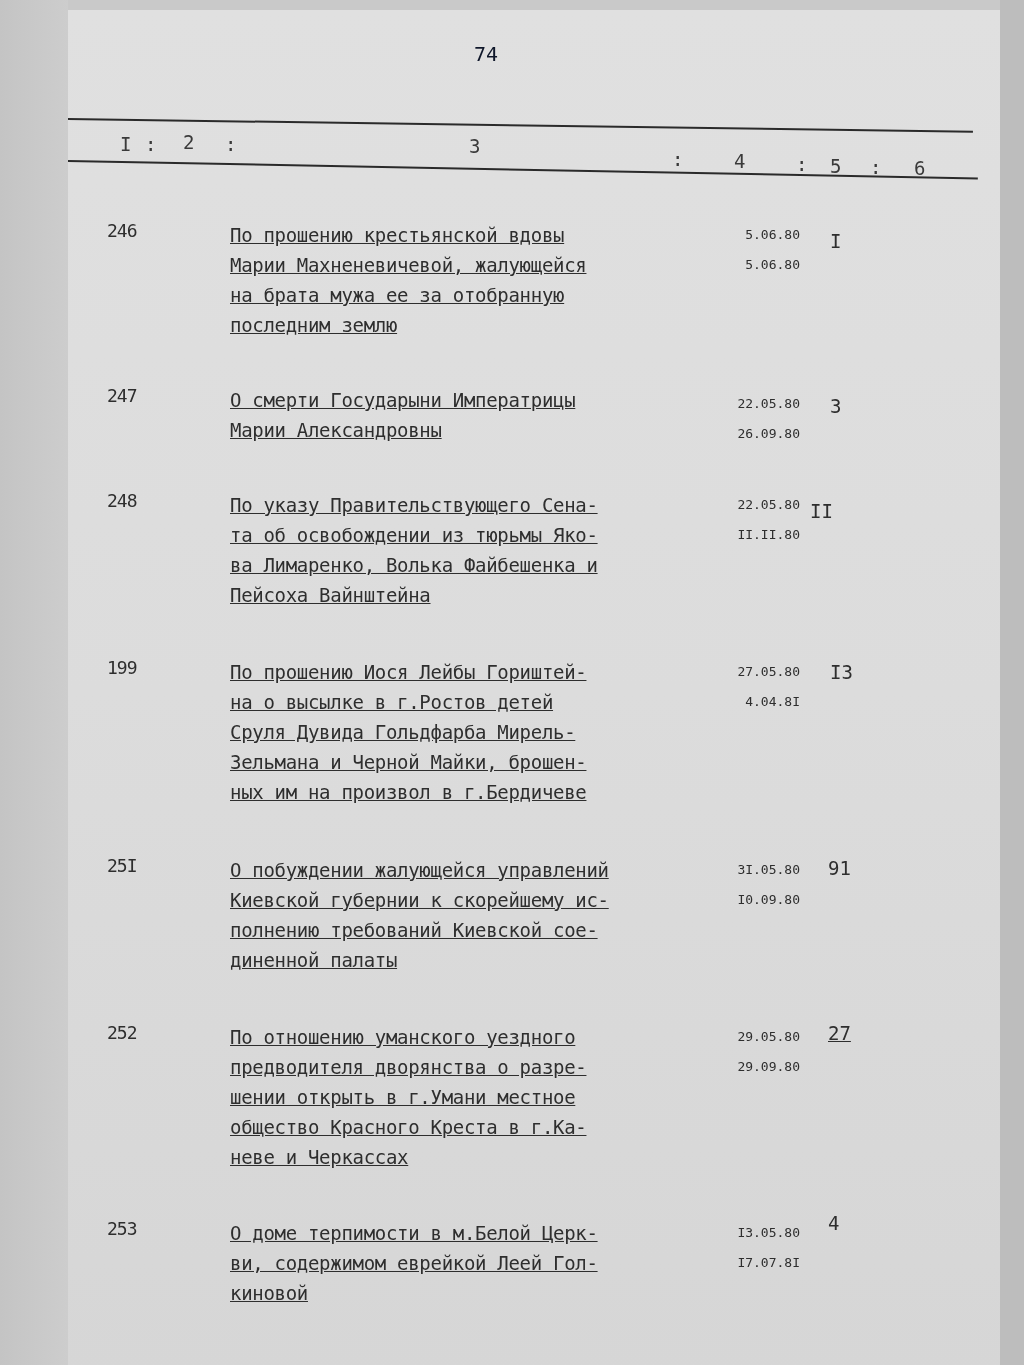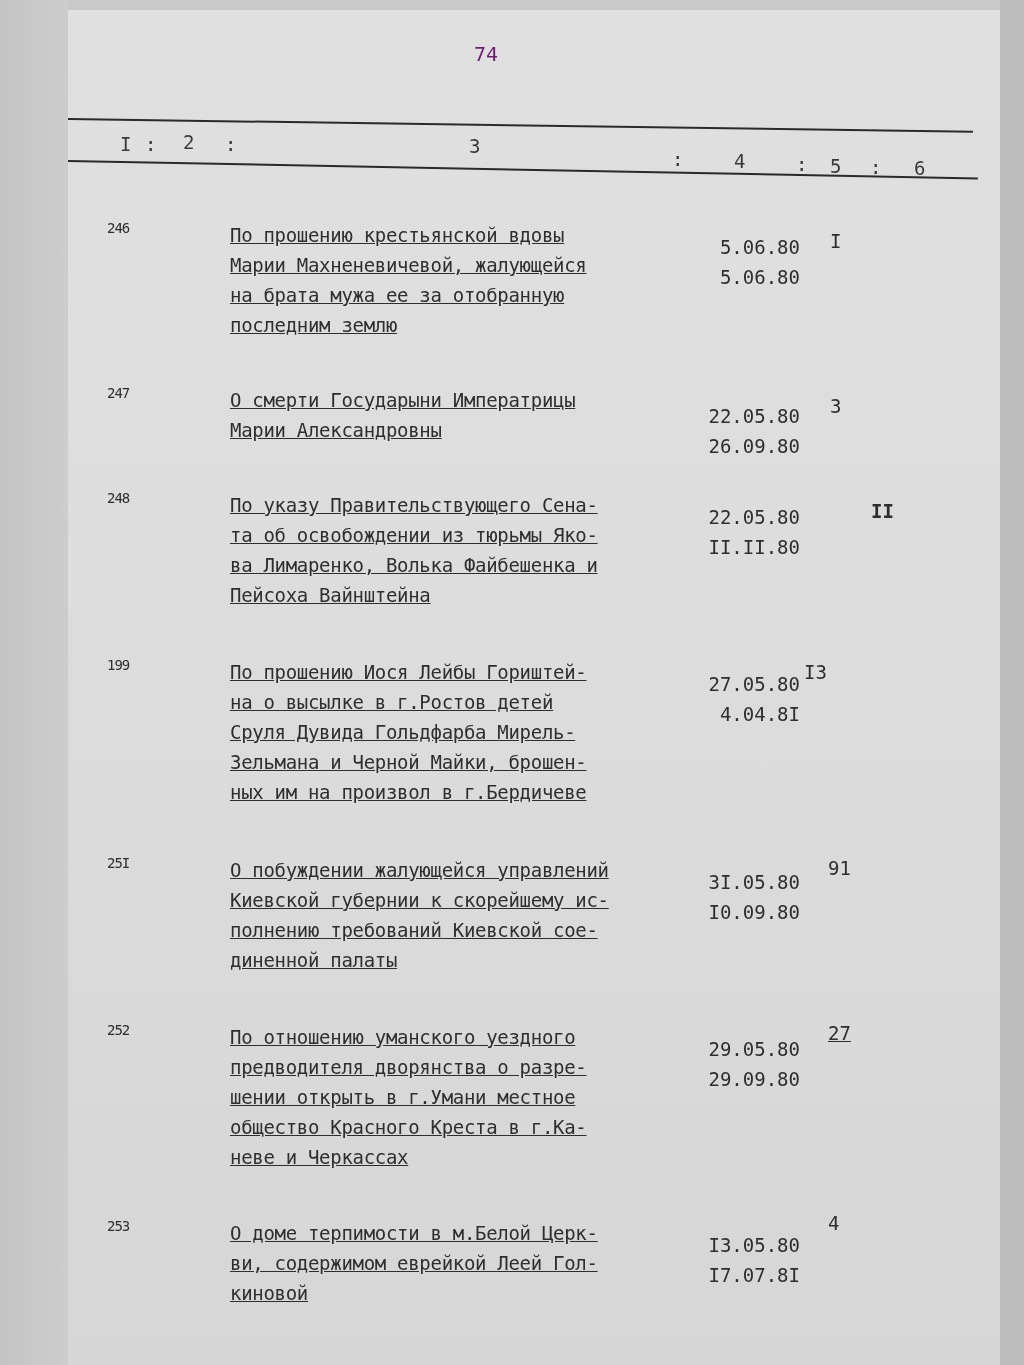--- a/index.html
+++ b/index.html
@@ -7,29 +7,29 @@
     width:1024px; height:1365px; overflow:hidden; position:relative;
     background:#c9c9c9;
     font-family: "DejaVu Sans Mono", "Liberation Mono", monospace;
     color:#2e2e2e;
   }
   .left-strip { position:absolute; left:0; top:0; width:68px; height:1365px;
     background:linear-gradient(90deg,#c4c4c4,#cdcdcd); }
   .page { position:absolute; left:68px; top:10px; width:932px; height:1365px;
     background:linear-gradient(180deg,#e0e0e0 0%, #dcdcdc 50%, #d6d6d6 100%); }
   .right-strip { position:absolute; left:1000px; top:0; width:24px; height:1365px; background:#bdbdbd; }
-  .page-number { position:absolute; left:474px; top:42px; font-size:20px; color:#701a75; }
+  .page-number { position:absolute; left:474px; top:42px; font-size:20px; color:#0f172a; }
   .rule { position:absolute; height:0; border-top:2px solid #2a2a2a; }
   .rule-top { left:68px; top:118px; width:905px; transform:rotate(0.8deg); transform-origin:left; }
   .rule-bottom { left:68px; top:160px; width:910px; transform:rotate(1.1deg); transform-origin:left; }
   .hdr { position:absolute; font-size:19px; color:#3a3a3a; }
   .row { position:absolute; left:0; width:1024px; }
-  .cell-num { position:absolute; left:107px; font-size:14px; letter-spacing:-1px; }
+  .cell-num { position:absolute; left:107px; font-size:18px; letter-spacing:-1px; }
   .cell-text { position:absolute; left:230px; width:460px; font-size:19px; line-height:30px; white-space:pre-line; letter-spacing:-0.3px;text-decoration:underline; }
-  .cell-dates { position:absolute; left:690px; width:110px; font-size:19px; line-height:30px; text-align:right;margin-top:12px; }
+  .cell-dates { position:absolute; left:690px; width:110px; font-size:13px; line-height:30px; text-align:right; }
   .cell-dates div { height:30px; }
   .cell-sheets { position:absolute; left:826px; width:40px; font-size:19px; }
 </style>
 </head>
 <body>
 
 <div class="left-strip"></div>
 <div class="page"></div>
 <div class="right-strip"></div>
 
@@ -79,35 +79,35 @@
 <div class="row" style="top:490px;">
   <span class="cell-num">248</span>
   <div class="cell-text">По указу Правительствующего Сена-
 та об освобождении из тюрьмы Яко-
 ва Лимаренко, Волька Файбешенка и
 Пейсоха Вайнштейна</div>
   <div class="cell-dates">
     <div>22.05.80</div>
     <div>II.II.80</div>
   </div>
-  <span class="cell-sheets" style="left:871px;top:10px;font-weight:bold;">II</span>
+  <span class="cell-sheets" style="left:810px;top:10px;">II</span>
 </div>
 
 <div class="row" style="top:657px;">
   <span class="cell-num">199</span>
   <div class="cell-text">По прошению Иося Лейбы Гориштей-
 на о высылке в г.Ростов детей
 Сруля Дувида Гольдфарба Мирель-
 Зельмана и Черной Майки, брошен-
 ных им на произвол в г.Бердичеве</div>
   <div class="cell-dates">
     <div>27.05.80</div>
     <div>4.04.8I</div>
   </div>
-  <span class="cell-sheets" style="left:804px;top:4px;">I3</span>
+  <span class="cell-sheets" style="left:830px;top:4px;">I3</span>
 </div>
 
 <div class="row" style="top:855px;">
   <span class="cell-num">25I</span>
   <div class="cell-text">О побуждении жалующейся управлений
 Киевской губернии к скорейшему ис-
 полнению требований Киевской сое-
 диненной палаты</div>
   <div class="cell-dates">
     <div>3I.05.80</div>

